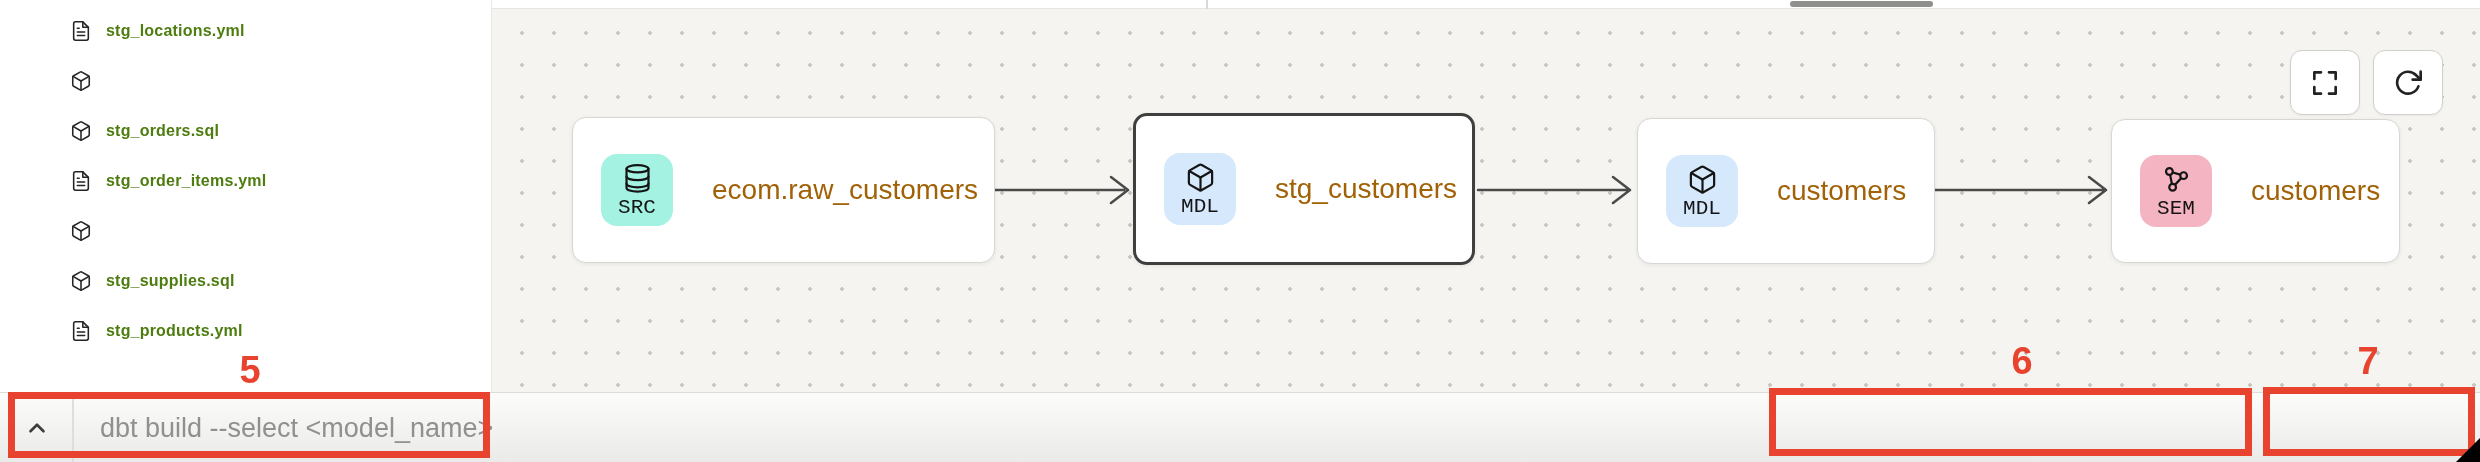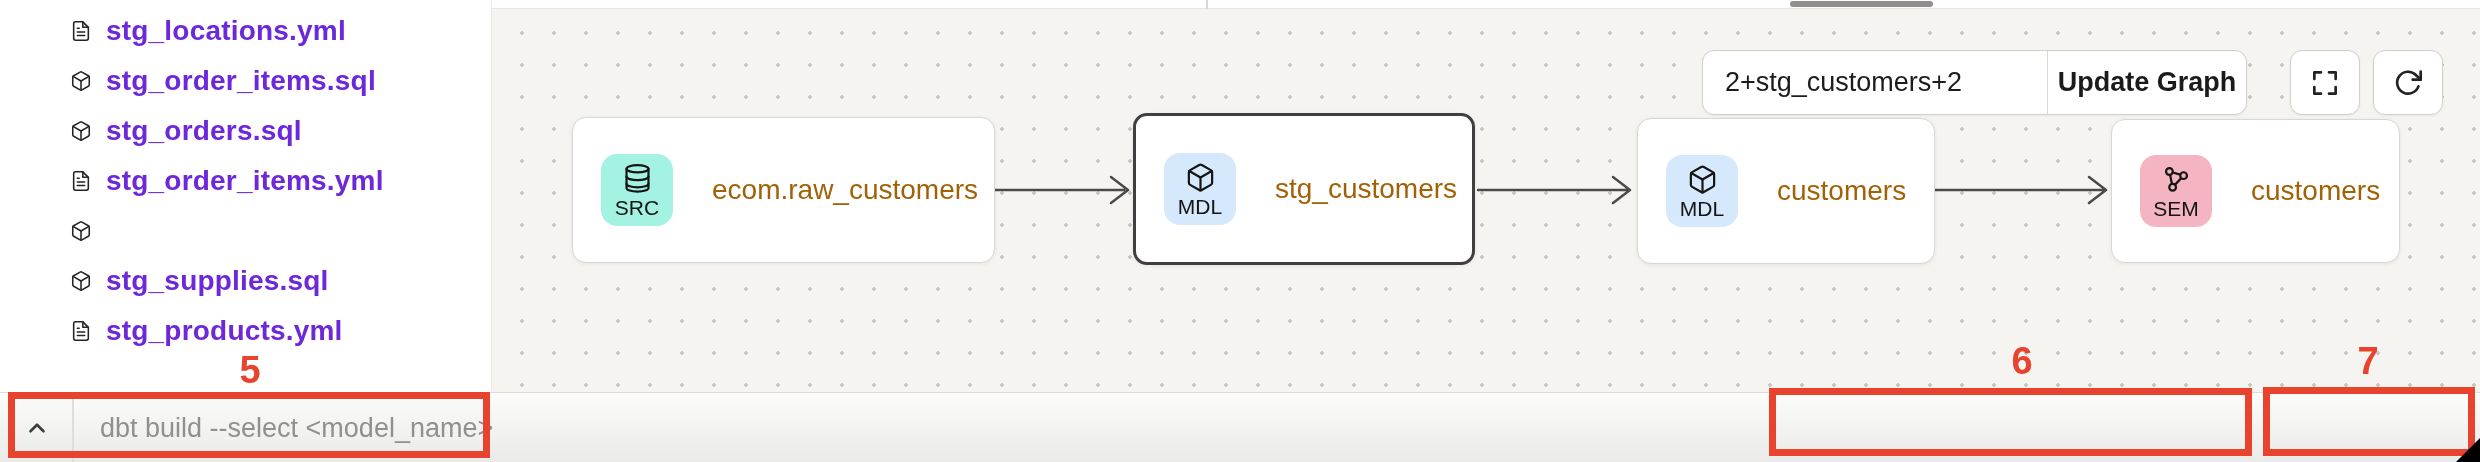--- a/index.html
+++ b/index.html
@@ -13,21 +13,21 @@
     position:absolute; left:0; top:0; width:492px; height:392px;
     background:#ffffff; border-right:1.5px solid #e9e9e7; overflow:hidden;
     padding-top:6px;
   }
   .file-row {
     height:50px; display:flex; align-items:center; padding-left:70px; gap:14px;
     cursor:pointer; white-space:nowrap;
   }
   .file-row svg { width:22px; height:24px; stroke:#242424; stroke-width:1.7; fill:none;
     stroke-linecap:round; stroke-linejoin:round; flex:0 0 auto; }
-  .file-name { font-size:28px; font-weight:600; color:#6d28d9; letter-spacing:.2px; }
+  .file-name { font-size:16px; font-weight:600; color:#4d7c0f; letter-spacing:.2px; }
 
   
   .canvas {
     position:absolute; left:492px; top:9px; width:1988px; height:383px;
     background-color:#f5f4f1;
     background-image:radial-gradient(circle, #c9c7c2 1.9px, transparent 2.1px);
     background-size:32px 32px; background-position:14px 8px;
   }
   .canvas-topstrip {
     position:absolute; left:492px; top:0; width:1988px; height:9px;
@@ -42,21 +42,21 @@
     position:absolute; background:#ffffff; border:1.5px solid #d7d7d4; border-radius:14px;
     display:flex; align-items:center; box-shadow:0 1px 4px rgba(0,0,0,.07); cursor:pointer;
   }
   .node.selected { border:3px solid #3f3f3f; }
   .badge {
     width:72px; height:72px; border-radius:16px; margin-left:28px; flex:0 0 auto;
     display:flex; flex-direction:column; align-items:center; justify-content:center;
   }
   .badge svg { width:31px; height:31px; stroke:#151515; stroke-width:1.7; fill:none;
     stroke-linecap:round; stroke-linejoin:round; }
-  .badge-label { font-family:Liberation Sans, sans-serif; font-size:21px; font-weight:500;
+  .badge-label { font-family:Liberation Mono, monospace; font-size:21px; font-weight:500;
     color:#141414; line-height:1; margin-top:3px; }
   .node-label { margin-left:39px; margin-right:34px; font-size:28px; font-weight:500; color:#a16207; }
   .icon-sem circle { fill:var(--sem-badge,#F5B4C2); }
 
   .edges { position:absolute; left:0; top:0; width:2480px; height:392px; pointer-events:none; }
   .edges path { stroke:#4a4a4a; stroke-width:2.5; fill:none; stroke-linecap:round; stroke-linejoin:round; }
 
   
   .graph-selector {
     position:absolute; left:1702px; top:50px; width:545px; height:65px;
@@ -124,21 +124,20 @@
           <line x1="10" y1="9" x2="8" y2="9"></line>
         </svg>
       <span class="file-name">stg_locations.yml</span>
     </div>
     <div class="file-row">
       <svg viewBox="0 0 24 24">
           <path d="M21 16V8a2 2 0 0 0-1-1.73l-7-4a2 2 0 0 0-2 0l-7 4A2 2 0 0 0 3 8v8a2 2 0 0 0 1 1.73l7 4a2 2 0 0 0 2 0l7-4A2 2 0 0 0 21 16z"></path>
           <polyline points="3.27 6.96 12 12.01 20.73 6.96"></polyline>
           <line x1="12" y1="22.08" x2="12" y2="12"></line>
         </svg>
-      <span class="file-name">stg_order_items.sql</span>
     </div>
     <div class="file-row">
       <svg viewBox="0 0 24 24">
           <path d="M21 16V8a2 2 0 0 0-1-1.73l-7-4a2 2 0 0 0-2 0l-7 4A2 2 0 0 0 3 8v8a2 2 0 0 0 1 1.73l7 4a2 2 0 0 0 2 0l7-4A2 2 0 0 0 21 16z"></path>
           <polyline points="3.27 6.96 12 12.01 20.73 6.96"></polyline>
           <line x1="12" y1="22.08" x2="12" y2="12"></line>
         </svg>
       <span class="file-name">stg_orders.sql</span>
     </div>
     <div class="file-row">
@@ -234,24 +233,20 @@
           <line x1="9" y1="18" x2="6.5" y2="5.8"></line>
           <circle cx="6.5" cy="5.8" r="2.6"></circle>
           <circle cx="17.5" cy="9" r="2.6"></circle>
           <circle cx="9" cy="18" r="2.6"></circle>
         </svg>
       <span class="badge-label">SEM</span>
     </div>
     <span class="node-label">customers</span>
   </div>
 
-  <div class="graph-selector">
-    <div class="selector-input">2+stg_customers+2</div>
-    <div class="update-btn">Update Graph</div>
-  </div>
   <div class="icon-btn" id="btn-fullscreen">
     <svg viewBox="0 0 24 24">
         <path d="M4 9V4h5 M15 4h5v5 M20 15v5h-5 M9 20H4v-5"></path>
       </svg>
   </div>
   <div class="icon-btn" id="btn-refresh">
     <svg viewBox="0 0 24 24">
         <polyline points="21.5 3.5 21.5 9.5 15.5 9.5"></polyline>
         <path d="M19.8 14.5a8.2 8.2 0 1 1-1.9-8.5l3.6 3.5"></path>
       </svg>

